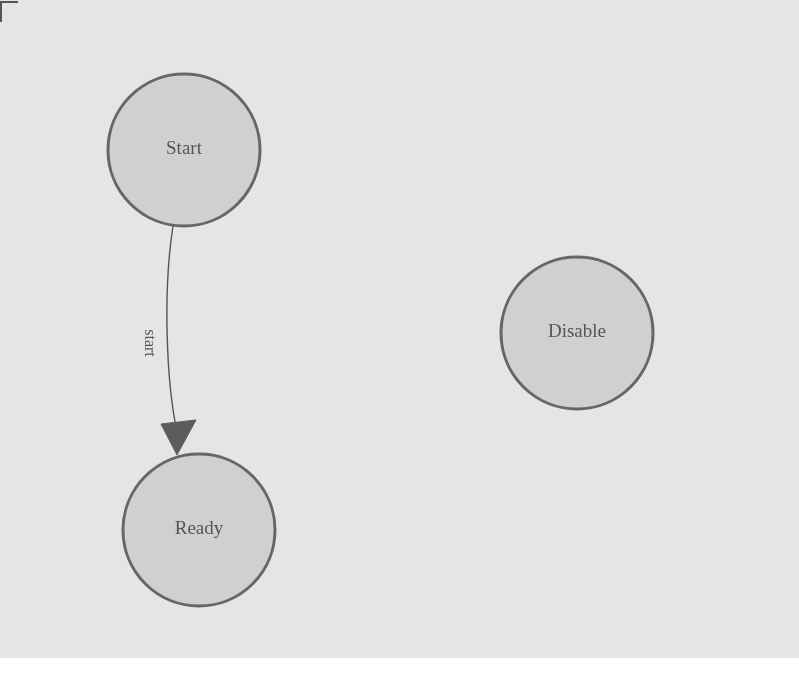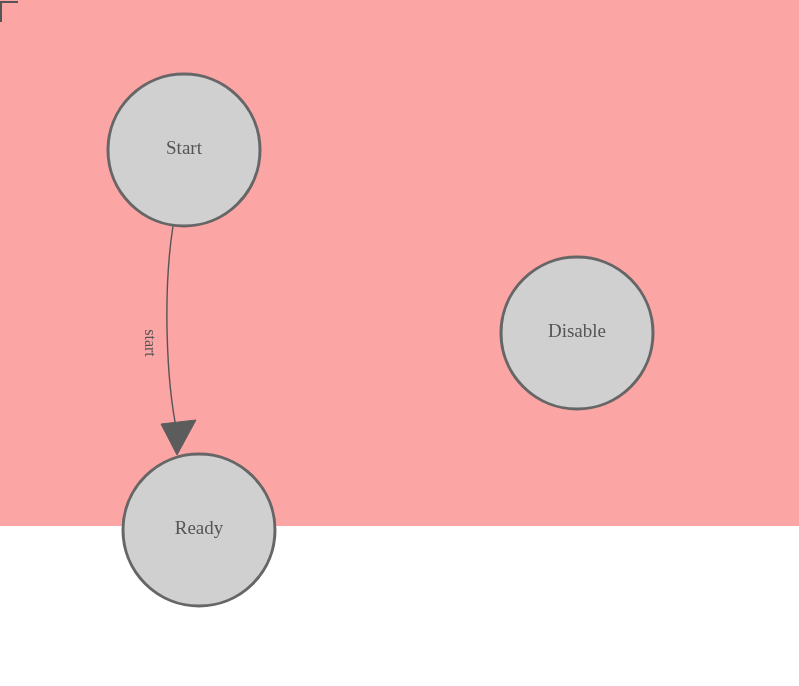--- a/index.html
+++ b/index.html
@@ -9,22 +9,22 @@
   }
   body {
     width: 799px;
     height: 686px;
     overflow: hidden;
     font-family: "Liberation Serif", "DejaVu Serif", serif;
   }
   #canvas {
     position: relative;
     width: 799px;
-    height: 526px;
-    background: #fca5a5;
+    height: 658px;
+    background: #e5e5e5;
   }
   #diagram-svg {
     position: absolute;
     top: 0;
     left: 0;
     width: 799px;
     height: 686px;
   }
   .node-shape {
     fill: #d0d0d0;

